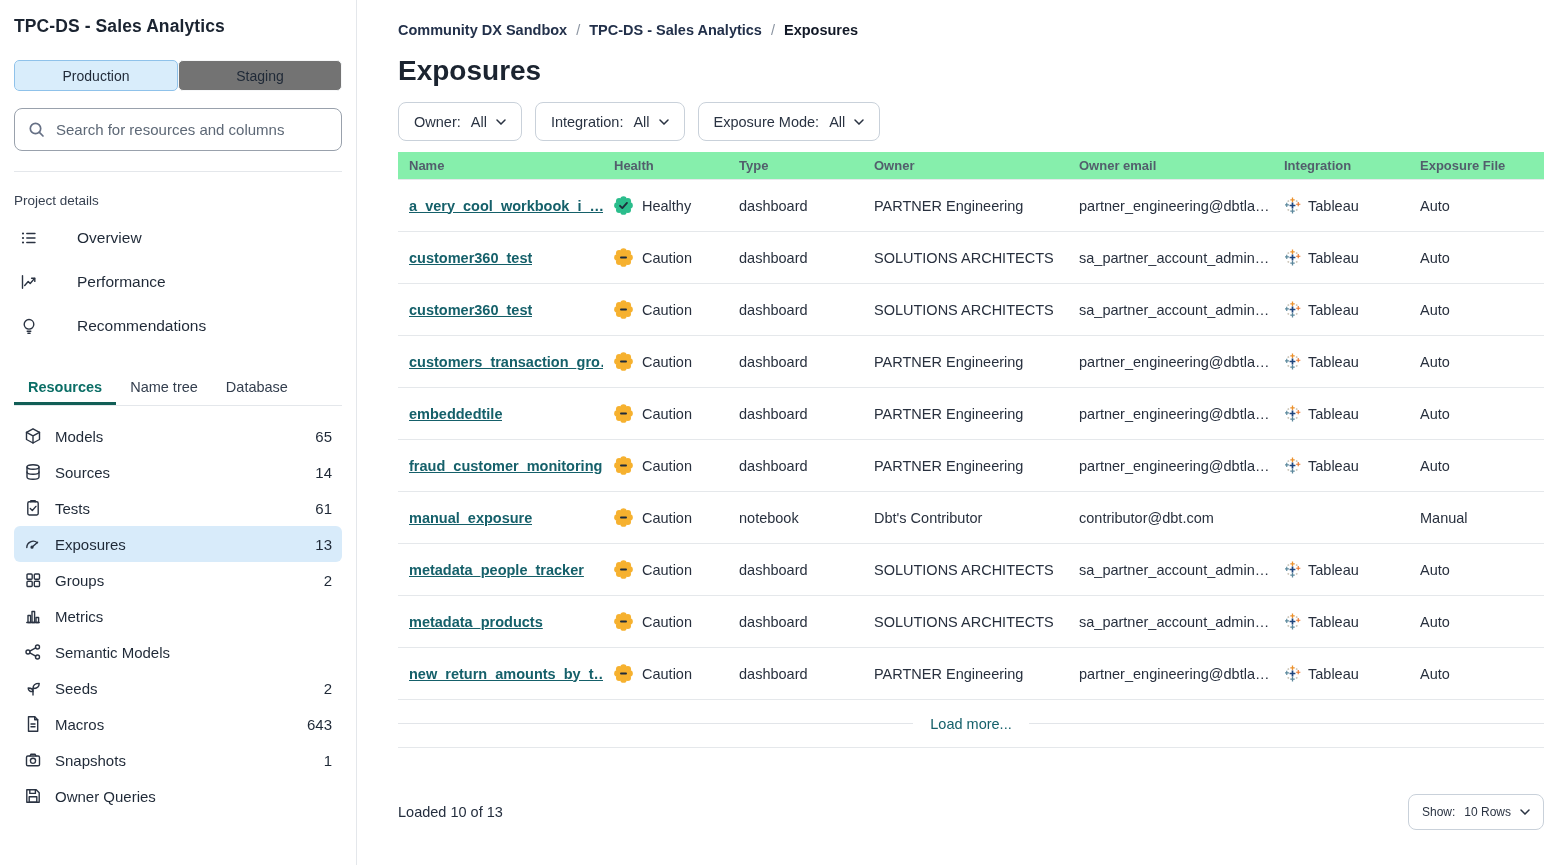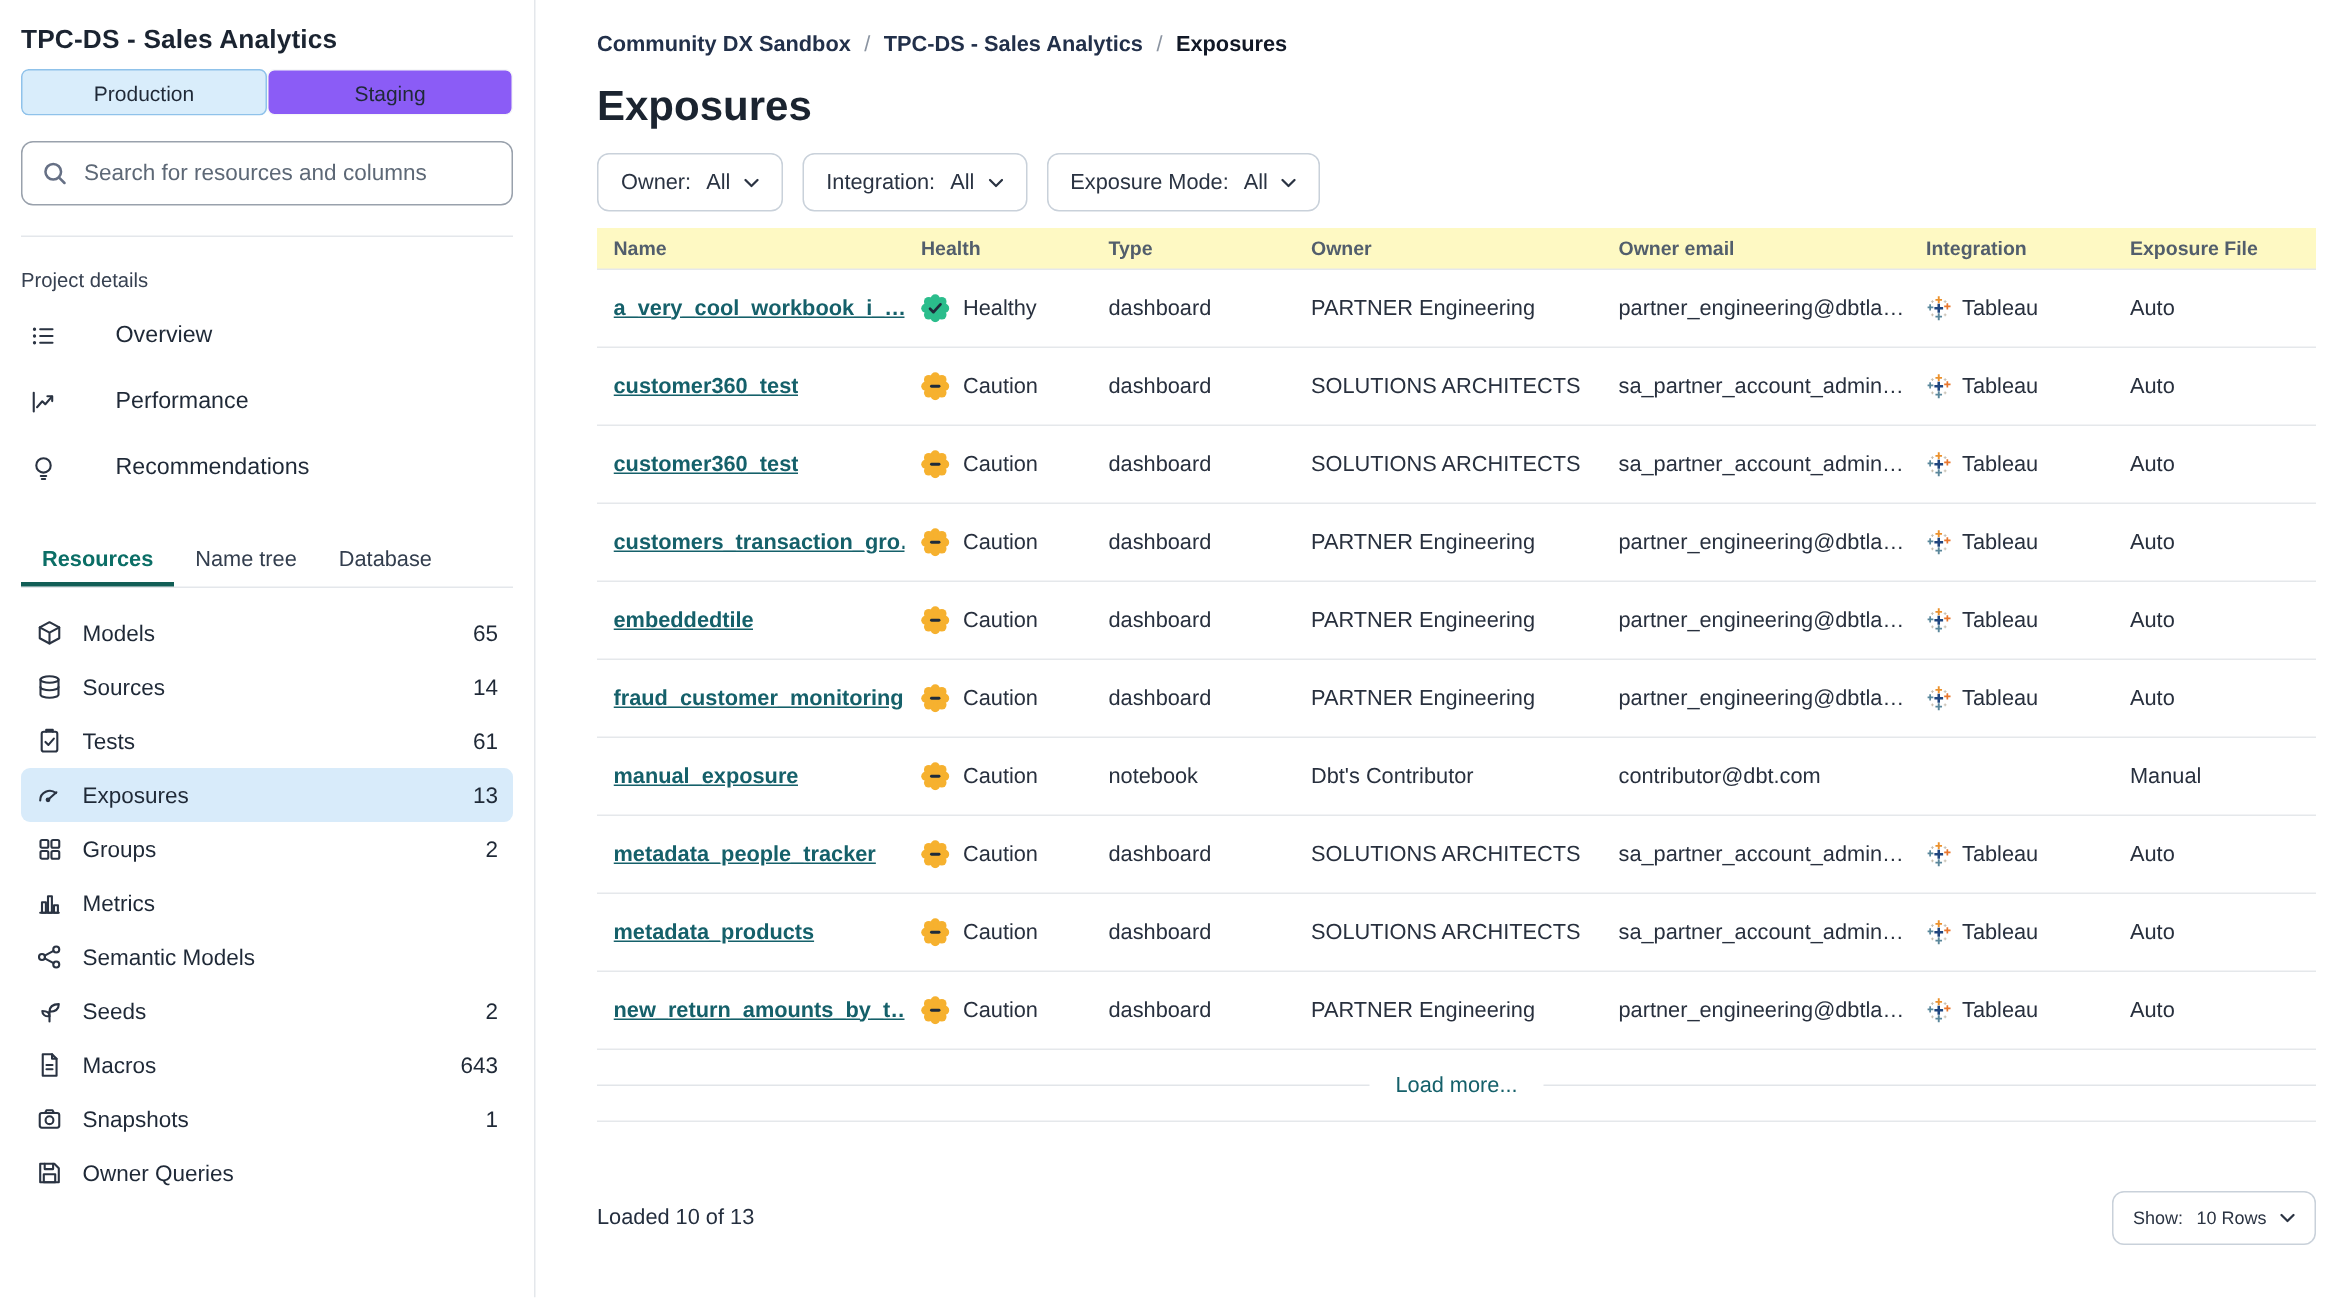--- a/index.html
+++ b/index.html
@@ -3,22 +3,22 @@
 <meta charset="utf-8">
 <style>
   * { margin:0; padding:0; box-sizing:border-box; }
   html,body { width:1559px; height:865px; overflow:hidden; background:#fff;
     font-family:"Liberation Sans", sans-serif; color:#232e3e; }
   .app { display:flex; width:100%; height:100%; }
 
   
   .sidebar { width:357px; min-width:357px; height:100%; border-right:1px solid #e4e7eb; padding:16px 14px 0; }
   .app-title { font-size:17.5px; font-weight:700; color:#1b2431; letter-spacing:.1px; }
-  .env-toggle { display:flex; margin-top:9px; border-radius:5px; overflow:hidden; }
-  .env { flex:1; height:31px; font-size:14px; font-family:inherit; color:#1f2937; background:#8b5cf6;
+  .env-toggle { display:flex; margin-top:23px; border-radius:5px; overflow:hidden; }
+  .env { flex:1; height:31px; font-size:14px; font-family:inherit; color:#1f2937; background:#737373;
     border:1px solid #f6f7f8; cursor:pointer; border-radius:5px; }
   .env.active { background:#d9edfb; border:1px solid #8fc2ea; }
   .searchbox { display:flex; align-items:center; gap:9px; margin-top:17px; height:43px;
     border:1px solid #99a1ac; border-radius:8px; padding:0 12px; background:#fff; }
   .searchbox input { border:none; outline:none; flex:1; font-size:15px; font-family:inherit; color:#1f2937; background:transparent; }
   .searchbox input::placeholder { color:#5d6876; }
   .divider { border:none; border-top:1px solid #e4e7eb; margin-top:20px; }
   .section-label { margin-top:21px; font-size:13.5px; color:#374151; }
   .project-nav { margin-top:8px; }
   .pnav-item { display:flex; align-items:center; gap:26px; height:44px; padding:0 6px;
@@ -43,21 +43,21 @@
   .page-title { margin-top:17px; font-size:28px; font-weight:600; color:#1b2430; }
   .filters { display:flex; gap:13px; margin-top:15px; }
   .filter-btn { display:flex; align-items:center; gap:9px; height:39px; padding:0 15px;
     border:1px solid #c9d1da; border-radius:8px; background:#fff; font-family:inherit;
     font-size:14.5px; color:#2a3342; cursor:pointer; }
   .filter-btn .fval { margin-left:1px; }
 
   
   .table { margin-top:11px; width:1146px; }
   .thead, .trow { display:flex; width:100%; }
-  .thead { height:28px; background:#fef9c3; align-items:center; border-bottom:1px solid #e5e8eb; }
+  .thead { height:28px; background:#86efac; align-items:center; border-bottom:1px solid #e5e8eb; }
   .th { font-size:13px; font-weight:700; color:#525e6c; padding-left:11px; }
   .td { font-size:14.5px; color:#28303e; padding-left:11px; display:flex; align-items:center;
     white-space:nowrap; overflow:hidden; }
   .c-name{ width:205px; min-width:205px; } .c-health{ width:125px; min-width:125px; }
   .c-type{ width:135px; min-width:135px; } .c-owner{ width:205px; min-width:205px; }
   .c-email{ width:205px; min-width:205px; } .c-integration{ width:136px; min-width:136px; }
   .c-mode{ flex:1; }
   .trow { height:52px; border-bottom:1px solid #e5e8eb; }
   .name-link { color:#15606a; font-weight:700; text-decoration:underline; cursor:pointer; overflow:hidden; white-space:nowrap; }
   .badge { width:19px; height:19px; margin-right:9px; display:inline-flex; flex:none; }

